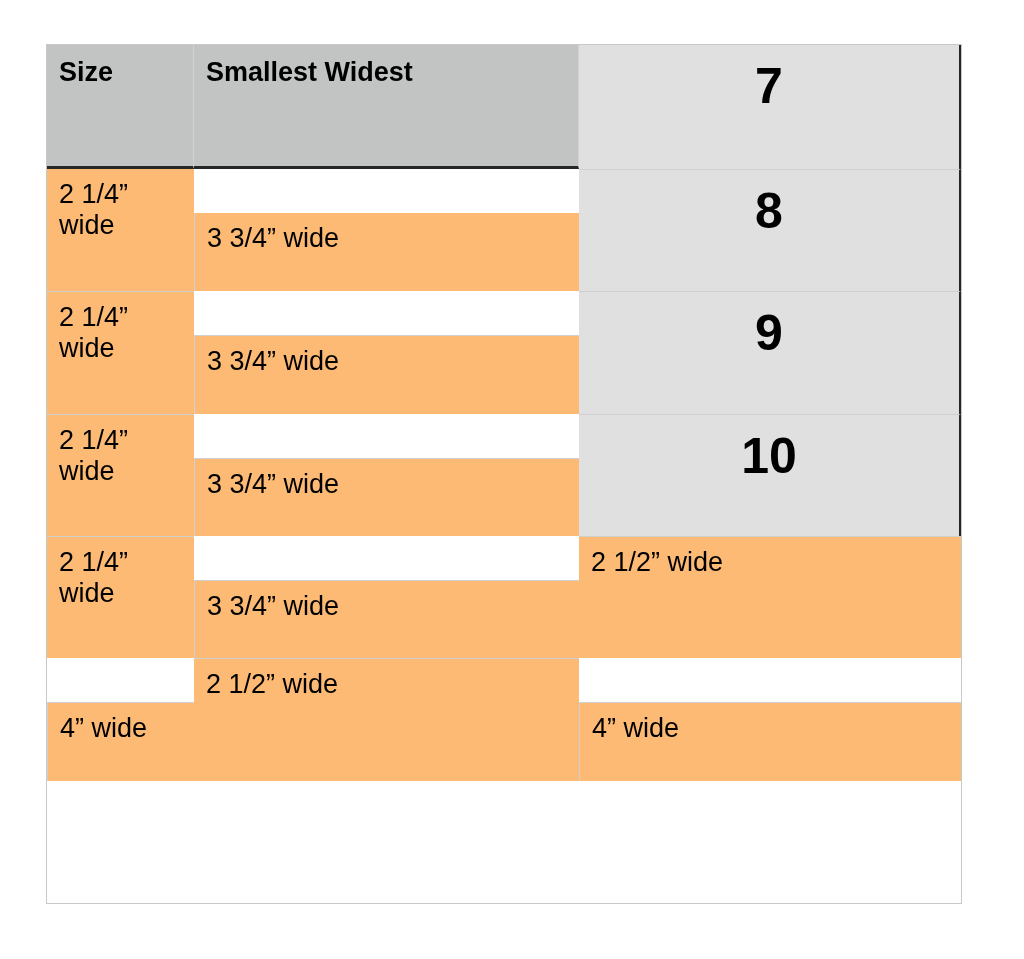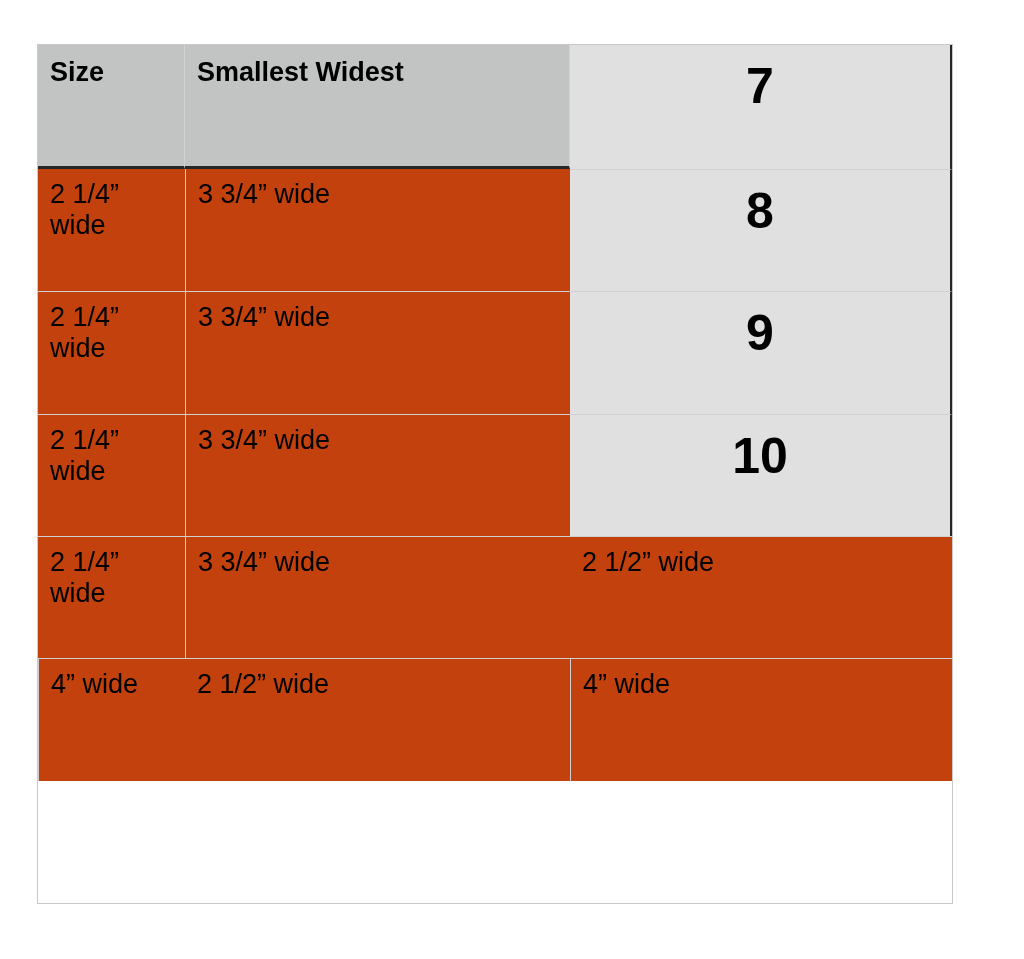--- a/index.html
+++ b/index.html
@@ -11,21 +11,21 @@
   }
   .page {
     position: relative;
     width: 1024px;
     height: 959px;
     background: #ffffff;
     overflow: hidden;
   }
   .size-table {
     position: absolute;
-    left: 37px;
+    left: 46px;
     top: 44px;
     width: 916px;
     height: 860px;
     box-sizing: border-box;
     display: grid;
     grid-template-columns: 147px 385px 1fr;
     grid-template-rows: 124px repeat(6, 1fr);
     border: 1px solid var(--outer-border, #c9c9c9);
     background: #ffffff;
   }
@@ -47,27 +47,28 @@
   .size-cell {
     background: var(--size-col-bg, #e0e0e0);
     border-right: 2px solid var(--dark-border, #1c1c1c);
     font-weight: 700;
     font-size: 50px;
     line-height: 1.1;
     text-align: center;
     padding-top: 14px;
   }
   .value-cell {
-    background: #c2410c;
+    background: #fdba74;
     font-size: 27px;
     line-height: 1.15;
     padding: 10px 12px 0 12px;
   }
   .widest-cell {
     border-left: 1px solid var(--light-border, #d0d0d0);
+    margin-top: 44px;
   }
   .rsep {
     border-top: 1px solid var(--light-border, #d0d0d0);
   }
 </style>
 </head>
 <body>
 
 <div class="page">
   <div class="size-table">

